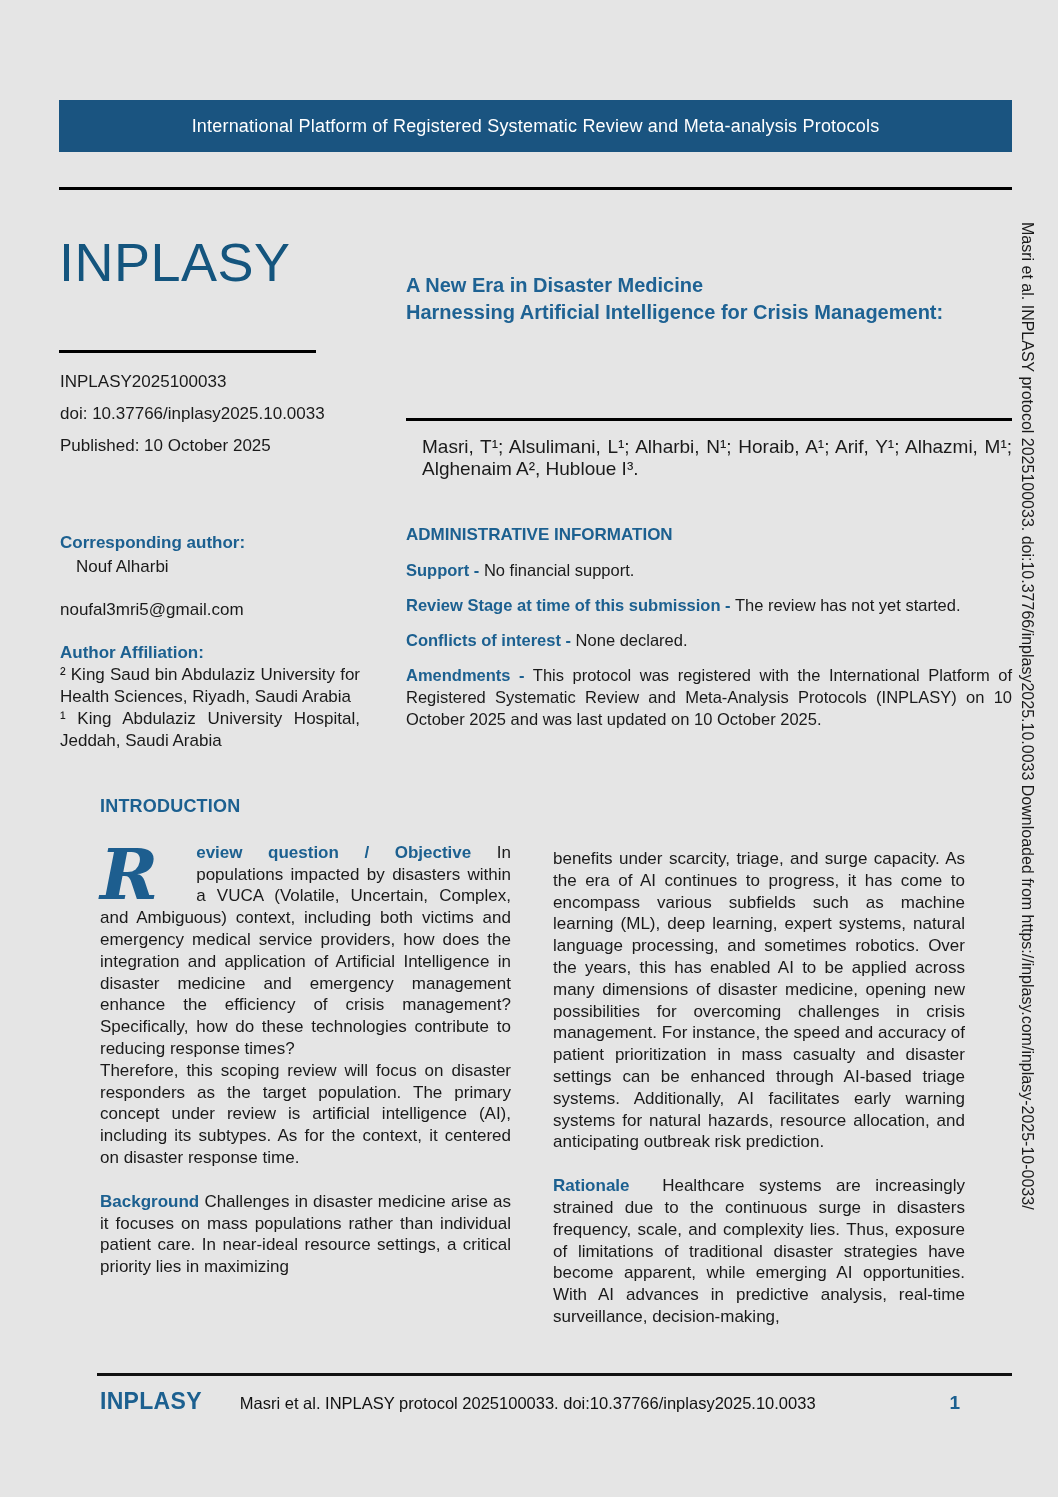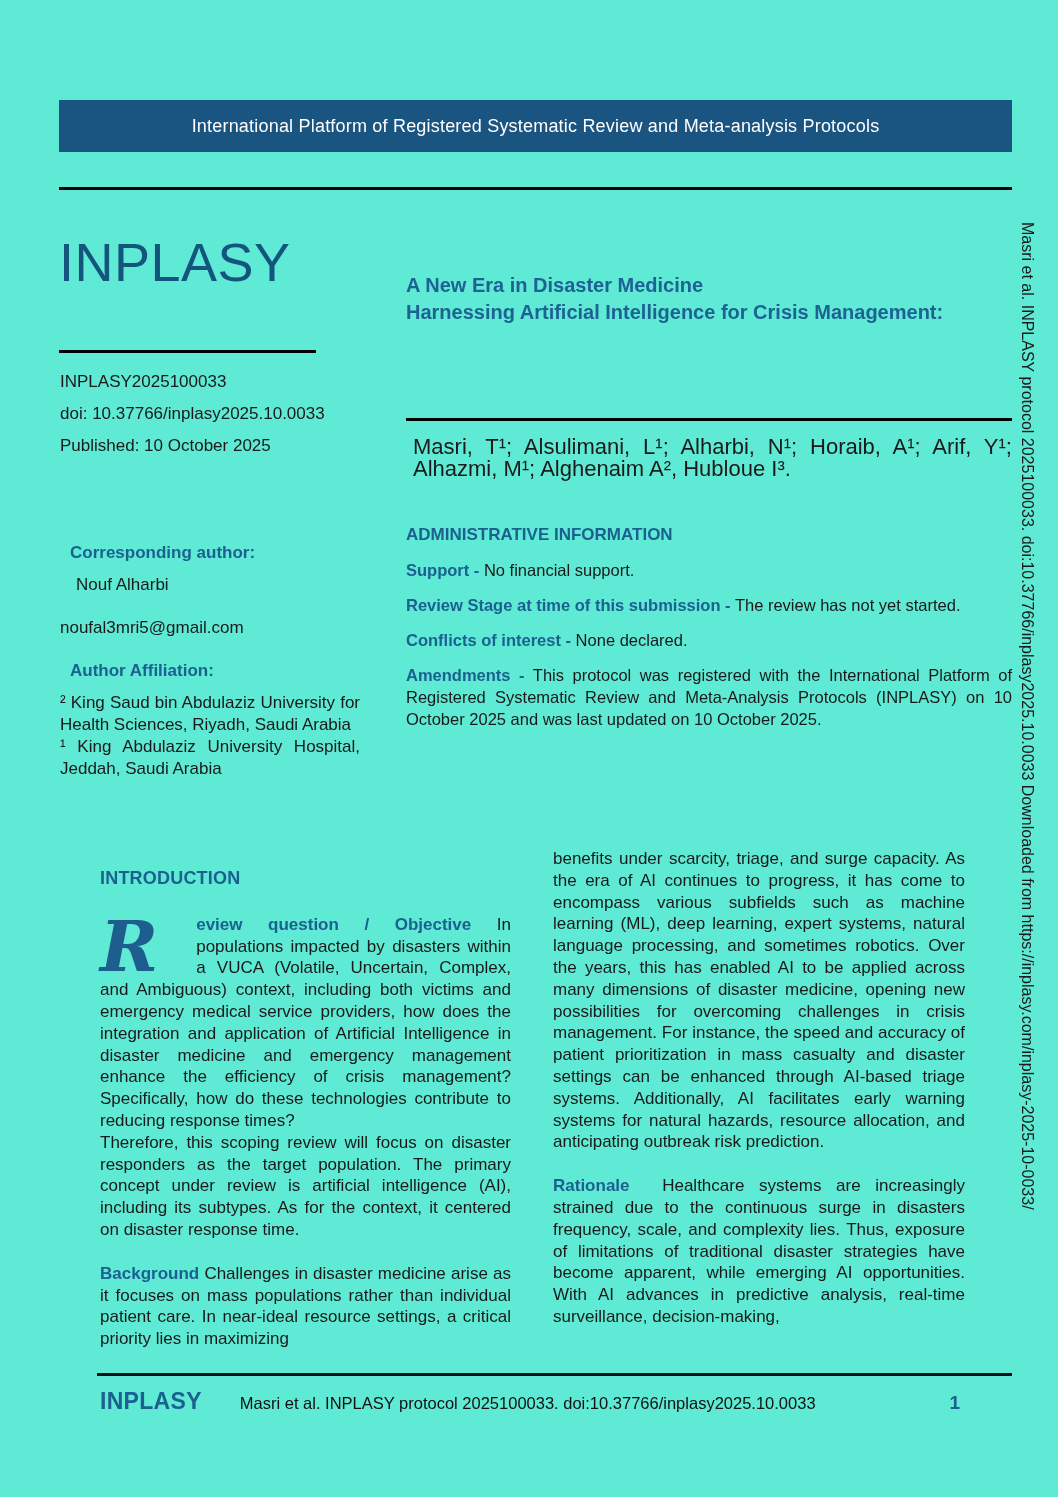--- a/index.html
+++ b/index.html
@@ -1,21 +1,21 @@
 <!DOCTYPE html>
 <html><head>
 <meta charset="utf-8">
 <style>
   * { box-sizing: border-box; }
   html, body { margin: 0; padding: 0; background: #ffffff; }
   .page {
     position: relative;
     width: 1058px;
     height: 1497px;
-    background: #5eead4;
+    background: #e5e5e5;
     font-family: "Liberation Sans", sans-serif;
     color: #1a1a1a;
     overflow: hidden;
     margin: 0 auto;
   }
 
   
   .banner {
     position: absolute;
     left: 59px; top: 100px;
@@ -51,21 +51,21 @@
   .contact {
     position: absolute;
     left: 60px; top: 532px;
     width: 300px;
     font-size: 17px;
     line-height: 22px;
   }
   .blue-heading {
     color: #1c6090;
     font-weight: bold;
-    margin: 10px;
+    margin: 0;
     font-size: 17px;
   }
   .contact .name { margin: 2px 0 0 16px; }
   .contact .email { margin: 21px 0 8px 0; }
   .contact .affil-heading { margin-top: 21px; }
   .contact .affil { margin: 0; text-align: justify; }
 
   
   .article-head {
     position: absolute;
@@ -75,34 +75,34 @@
   .article-title {
     color: #1e6293;
     font-weight: bold;
     font-size: 20px;
     line-height: 27px;
     margin: 0;
   }
   .article-title .tline { display: block; }
   .authors-rule { height: 3px; background: #000; margin-top: 92px; }
   .authors {
-    font-size: 22px;
+    font-size: 19px;
     line-height: 22px;
     text-align: justify;
-    margin: 15px 0 0 7px;
+    margin: 15px 0 0 16px;
   }
   .admin { margin-top: 45px; font-size: 16.5px; }
   .admin-title { margin: 0 0 14px 0; }
   .admin-row { margin: 0 0 13px 0; line-height: 22px; text-align: justify; }
   .admin-label { color: #1c6090; font-weight: bold; }
 
   
   .body-left {
     position: absolute;
-    left: 100px; top: 868px;
+    left: 100px; top: 796px;
     width: 411px;
     font-size: 17px;
     line-height: 21.8px;
     text-align: justify;
   }
   .section-heading {
     color: #1c6090;
     font-weight: bold;
     font-size: 18px;
     margin: 0 0 24px 0;

